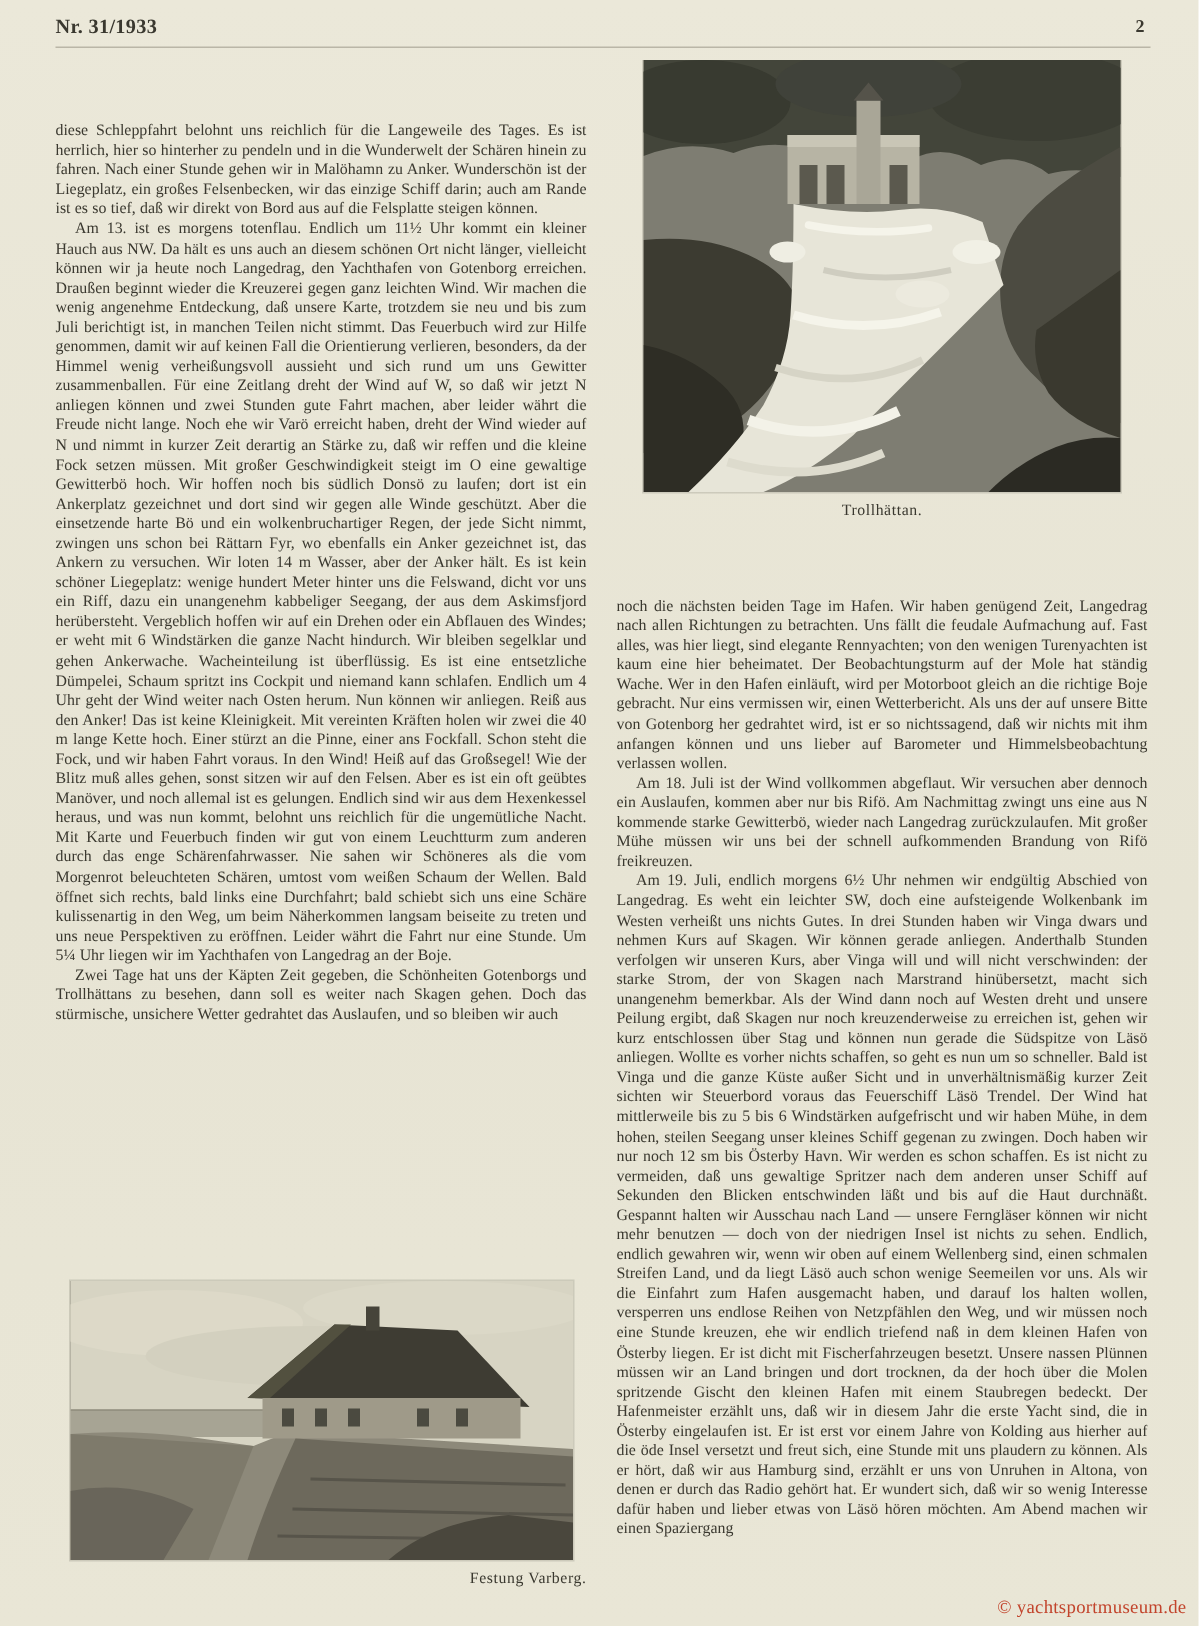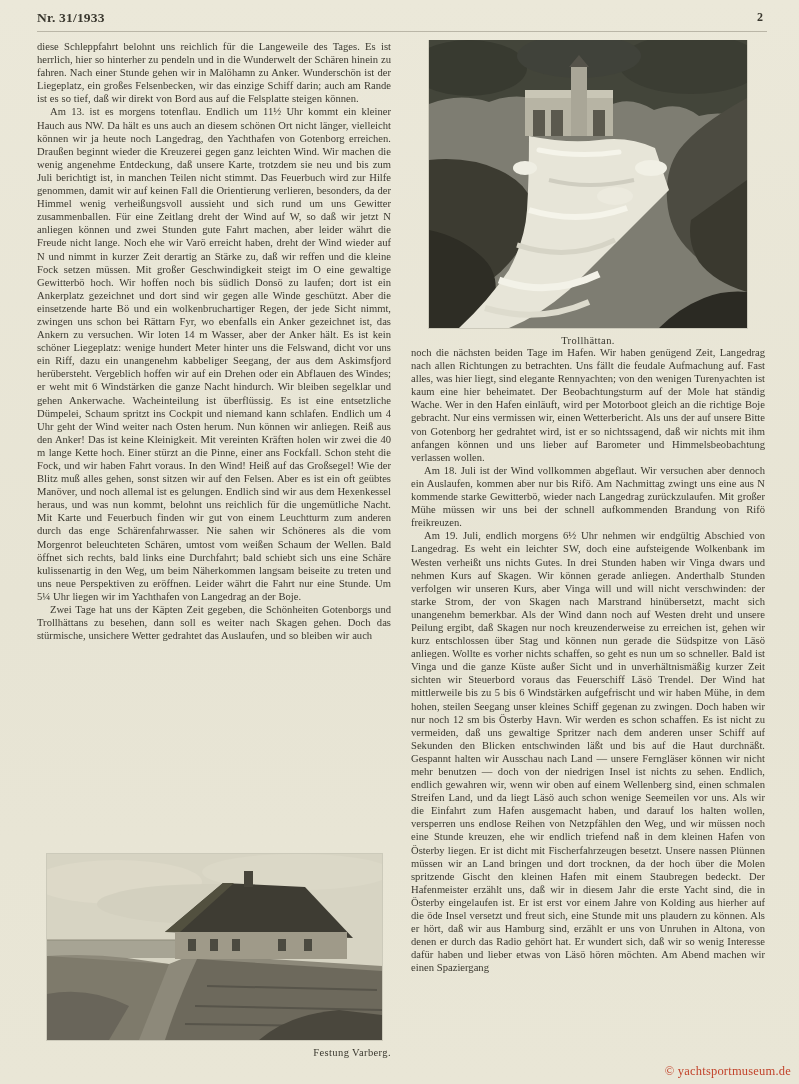--- a/index.html
+++ b/index.html
@@ -26,27 +26,27 @@
     display:flex;gap:20px;height:1018px;
   }
   .col{width:354px;height:100%;overflow:hidden;display:flex;flex-direction:column;}
   .col p{
     margin:0;
     font-size:10.6px;line-height:13.1px;
     text-align:justify;text-indent:13px;
     hyphens:auto;-webkit-hyphens:auto;
     word-spacing:.2px;
   }
-  .col p.cont{text-indent:0;}
+  .col p.cont{text-indent:0;margin-top:41px;}
   figure{margin:0;text-align:center;}
   figcaption{
     font-size:10.5px;letter-spacing:.4px;margin-top:7px;color:#3a382f;
   }
   .fig-left{margin-top:auto;padding-top:10px;text-align:right;}
-  .fig-right{}
+  .fig-right{margin-bottom:11px;}
   .photo{
     display:block;margin:0 auto;
     box-shadow:0 0 0 1px rgba(50,45,35,.15);
     background:#8b897d;
   }
   .watermark{
     position:absolute;right:8px;bottom:5px;
     font-size:12.5px;color:#c2442c;letter-spacing:.2px;margin-left:32px;
   }
 </style>

